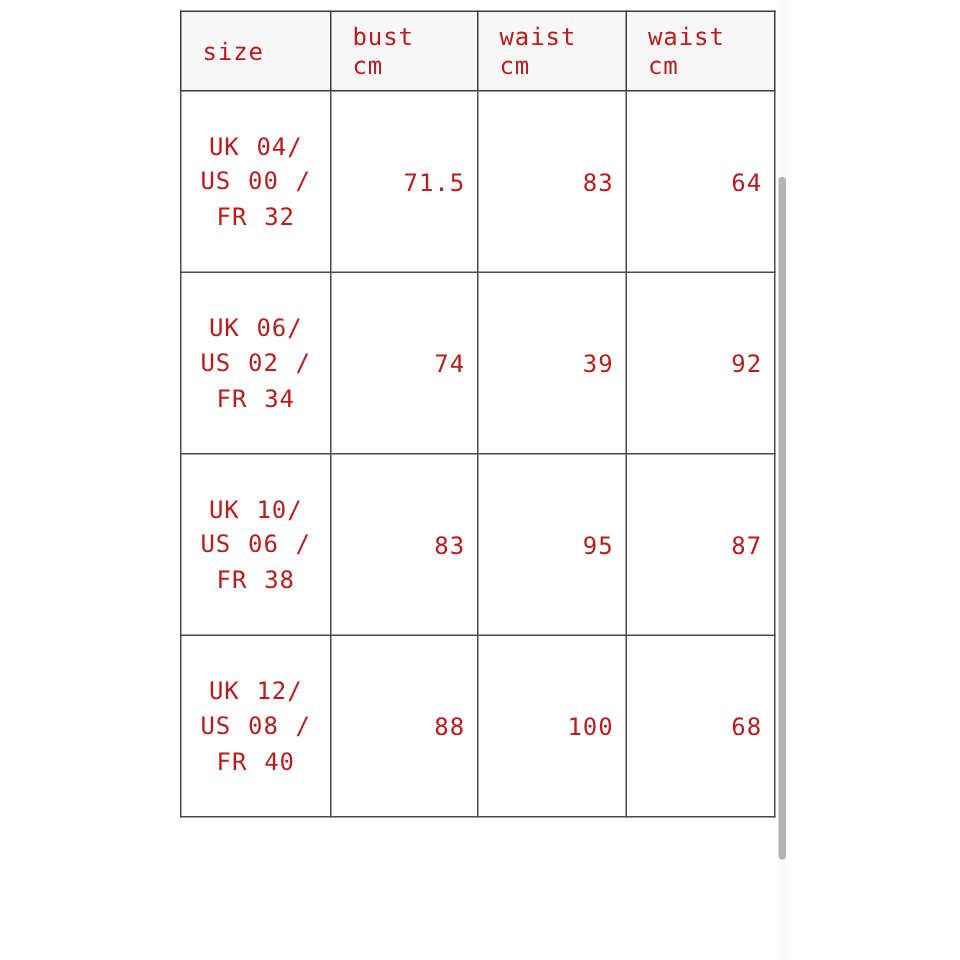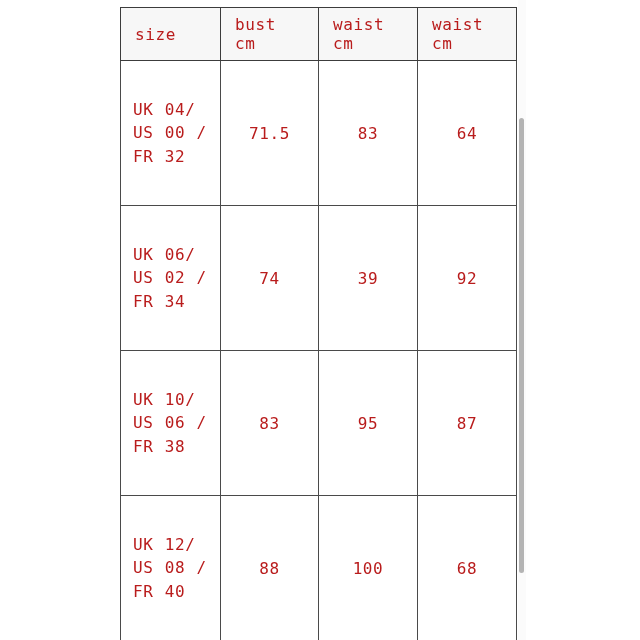--- a/index.html
+++ b/index.html
@@ -61,28 +61,28 @@
     text-align: left;
     border-color: #3c3c3c;
   }
   table.size-table thead th.th-size {
     text-align: left;
   }
 
   table.size-table tbody td {
     height: 96px;
     background: #ffffff;
-    text-align: center;
+    text-align: right;
     padding: 0 8px;
     border-color: #4a4a4a;
   }
 
   table.size-table tbody td.td-size {
-    text-align: left;
-    padding: 24px 12px;
+    text-align: center;
+    padding: 12px 12px;
     line-height: 23.5px;
     word-spacing: 1px;
     vertical-align: middle;
   }
 
   
   .scrollbar-track {
     position: absolute;
     left: 518px;
     top: 0;

